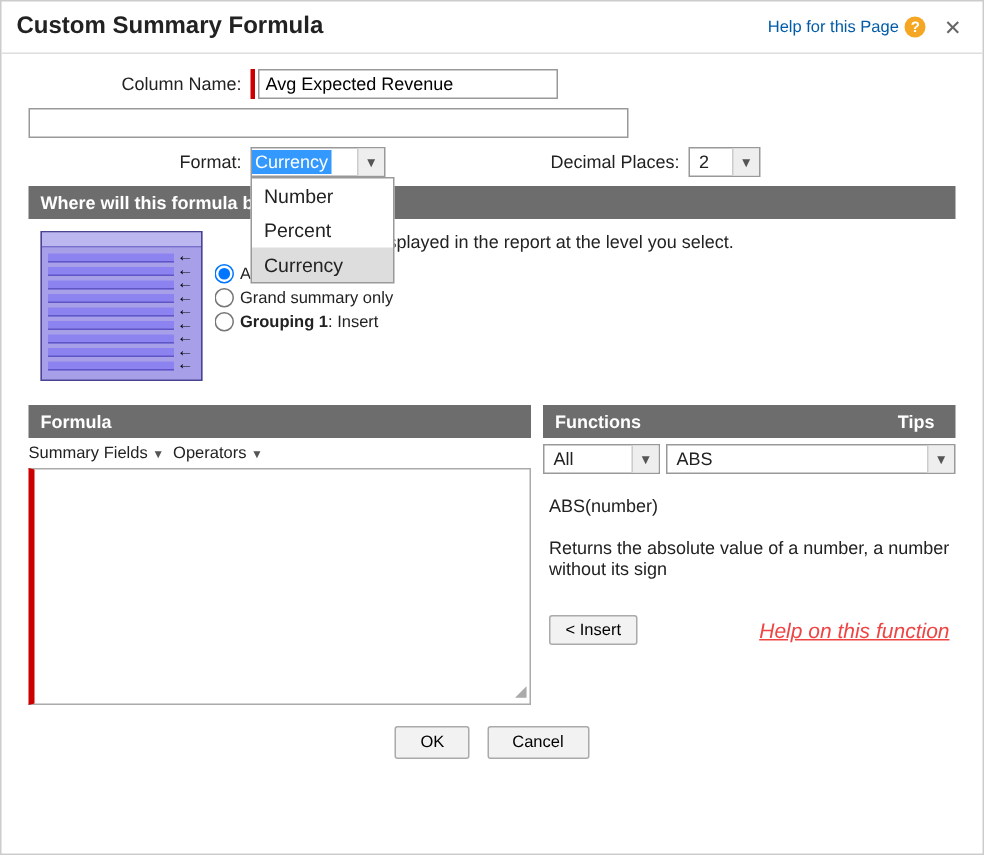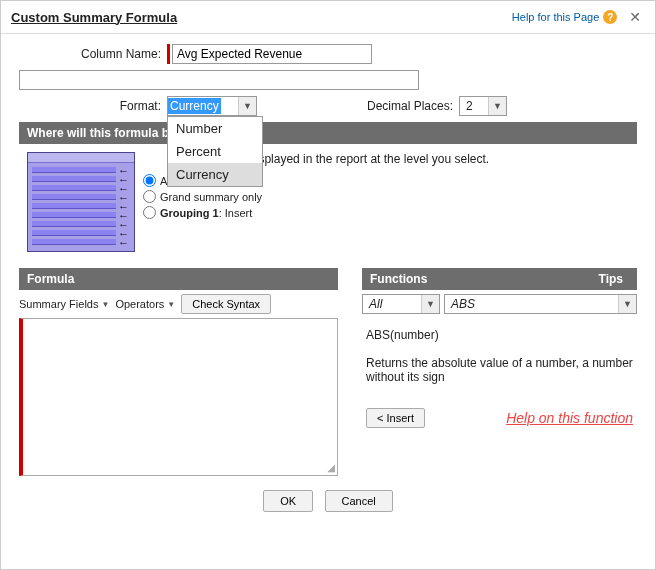--- a/index.html
+++ b/index.html
@@ -1,19 +1,19 @@
 <!DOCTYPE html>
 <html><head>
 <meta charset="utf-8">
 <style>
 * { box-sizing: border-box; margin: 0; padding: 0; }
 body { font-family: Arial, Helvetica, sans-serif; font-size: 12px; color: #222; background: #f4f4f4; }
 .dialog { width: 656px; height: 570px; background: #fff; border: 1px solid #ccc; position: relative; }
 .titlebar { display: flex; align-items: center; padding: 8px 10px; border-bottom: 1px solid #ddd; }
-.titlebar .title { font-size: 13px; font-weight: bold; flex: 1; text-decoration: underline; }
+.titlebar .title { font-size: 16px; font-weight: bold; flex: 1; }
 .help-link { color: #015ba7; font-size: 11px; text-decoration: none; margin-right: 4px; }
 .help-icon { display: inline-flex; width: 14px; height: 14px; background: #f5a623; border-radius: 50%; color: #fff; font-size: 10px; font-weight: bold; align-items: center; justify-content: center; margin-right: 8px; }
 .close-x { font-size: 14px; color: #666; cursor: pointer; padding: 0 4px; }
 .content { padding: 10px 18px; }
 .form-row { display: flex; align-items: center; margin-bottom: 6px; }
 .form-label { width: 148px; text-align: right; padding-right: 6px; font-size: 12px; }
 .req-bar { width: 3px; height: 20px; background: #c00; margin-right: 2px; }
 .text-input { border: 1px solid #999; padding: 2px 4px; font-size: 12px; height: 20px; }
 .text-input.wide { width: 400px; }
 .text-input.med { width: 200px; }
@@ -29,32 +29,32 @@
 .where-body { display: flex; padding: 8px; }
 .where-img { width: 108px; height: 100px; background: #a7a0e8; border: 1px solid #4a4490; position: relative; margin-right: 8px; }
 .where-img .wrow { position: absolute; left: 4px; right: 18px; height: 6px; background: #8d83f0; border-bottom: 1px solid #5f55c5; }
 .where-img .wtop { position: absolute; top: 0; left: 0; right: 0; height: 10px; background: #bcb7ee; border-bottom: 1px solid #776ecd; }
 .where-img .arrow-col { position: absolute; right: 2px; top: 12px; bottom: 2px; width: 14px; }
 .where-img .larrow { font-size: 11px; color: #000; line-height: 9px; }
 .where-right { flex: 1; font-size: 12px; }
 .where-right .note { margin-bottom: 8px; }
 .radio-row { display: flex; align-items: center; margin: 3px 0; font-size: 11px; }
 .radio-row input { margin-right: 4px; }
-.two-col { display: flex; margin-top: 8px; gap: 16px; }
+.two-col { display: flex; margin-top: 8px; gap: 0; }
 .col-left { flex: 1; }
 .col-right { width: 275px; margin-left: 8px; }
 .toolbar-row { display: flex; align-items: center; padding: 4px 0; gap: 6px; font-size: 11px; }
 .dd-btn { display: inline-flex; align-items: center; gap: 3px; cursor: pointer; font-size: 11px; }
 .dd-btn .tri { font-size: 8px; color: #555; }
 .btn { background: #f2f2f2; border: 1px solid #aaa; padding: 3px 10px; font-size: 11px; cursor: pointer; border-radius: 2px; }
 .formula-box { border: 1px solid #aaa; border-left: 4px solid #c00; height: 158px; padding: 6px; font-family: Arial; font-size: 12px; background: #fff; position: relative; }
 .resize-grip { position: absolute; right: 2px; bottom: 2px; font-size: 10px; color: #aaa; cursor: nwse-resize; }
 .func-row { display: flex; gap: 4px; }
 .func-select { border: 1px solid #999; height: 20px; display: inline-flex; align-items: center; background: #fff; }
-.func-select .val { padding: 0 6px; font-size: 12px; flex: 1; font-style: italic; }
+.func-select .val { padding: 0 6px; font-size: 12px; flex: 1; }
 .func-desc { padding: 10px 4px; font-size: 12px; }
 .func-desc .sig { margin-bottom: 14px; }
 .func-bottom { display: flex; align-items: center; padding-top: 24px; }
 .func-bottom .hlp { margin-left: auto; color: #ef4444; text-decoration: underline; font-size: 14px; cursor: pointer; font-style: italic; }
 .bottom-btns { text-align: center; padding: 14px 0 8px; }
 .bottom-btns .btn { padding: 4px 16px; margin: 0 4px; }
 .tips-link { float: right; color: #fff; font-size: 12px; padding-right: 6px; cursor: pointer; }
 </style>
 </head>
 <body>
@@ -150,21 +150,20 @@
         <div class="section-hdr">Formula</div>
         <div class="toolbar-row">
           <span class="dd-btn">
             <span>Summary Fields</span>
             <span class="tri">▼</span>
           </span>
           <span class="dd-btn">
             <span>Operators</span>
             <span class="tri">▼</span>
           </span>
-          <button class="btn">Check Syntax</button>
         </div>
         <div class="formula-box">
           <span class="resize-grip">◢</span>
         </div>
       </div>
 
       <div class="col-right">
         <div class="section-hdr">
           <span>Functions</span>
           <span class="tips-link">Tips</span>

